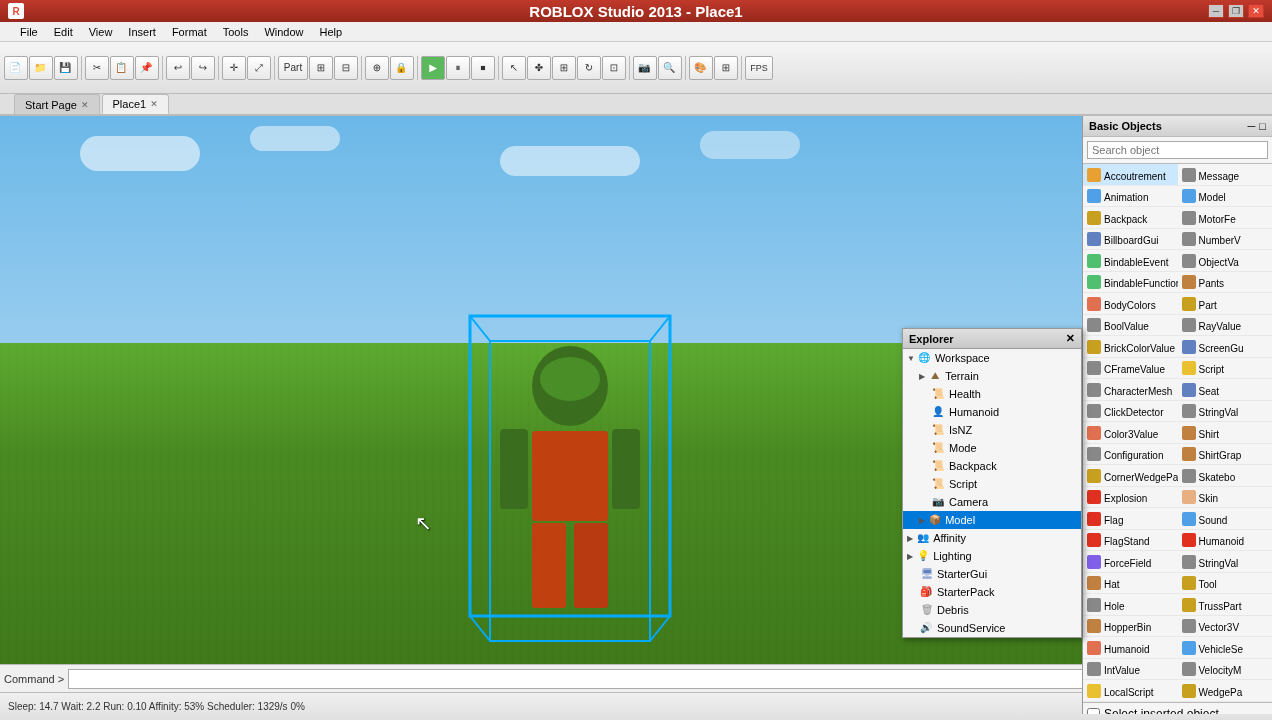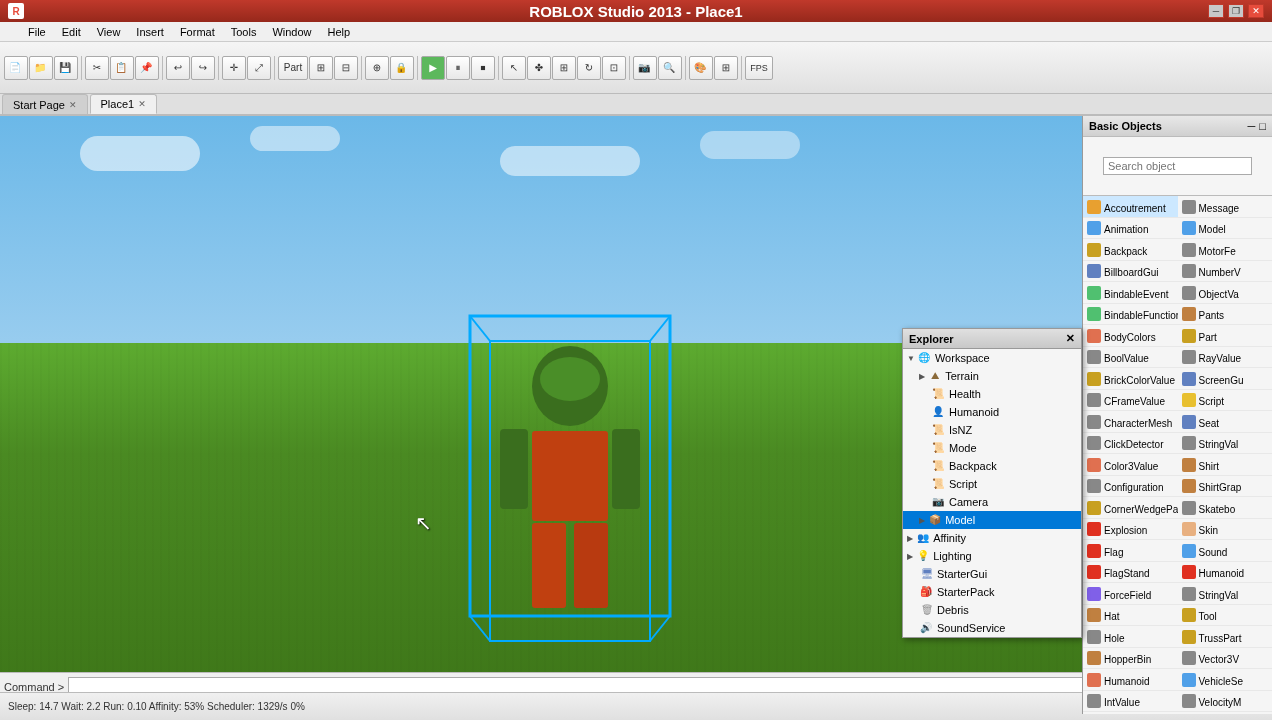--- a/index.html
+++ b/index.html
@@ -12,41 +12,41 @@
       padding: 0 8px; color: white; font-size: 11px;
     }
     #titlebar .title { position: absolute; left: 50%; transform: translateX(-50%); font-weight: bold; font-size: 15px; color: white; }
     #titlebar .win-controls { display: flex; gap: 4px; }
     #titlebar .win-btn { width: 16px; height: 14px; background: #e74c3c; border: 1px solid #c0392b; color: white; font-size: 9px; cursor: pointer; display: flex; align-items: center; justify-content: center; }
     #titlebar .win-btn.close { background: #e74c3c; }
 
     
     #menubar {
       width: 100%; height: 20px; background: #f0f0f0; border-bottom: 1px solid #ccc;
-      display: flex; align-items: center; padding: 0 20px;
+      display: flex; align-items: center; padding: 0 12px;
     }
     #menubar span { padding: 2px 8px; font-size: 11px; cursor: pointer; color: #000; }
 
     
     #toolbar {
       width: 100%; height: 52px; background: linear-gradient(to bottom, #f5f5f5, #e0e0e0);
       border-bottom: 1px solid #bbb; display: flex; align-items: center;
       padding: 2px 4px; gap: 1px; flex-wrap: wrap;
     }
     .tb-btn {
       width: 24px; height: 24px; background: linear-gradient(to bottom, #fff, #e8e8e8);
       border: 1px solid #aaa; cursor: pointer; display: flex; align-items: center; justify-content: center;
       font-size: 10px; color: #333; border-radius: 2px;
     }
     .tb-separator { width: 1px; height: 24px; background: #bbb; margin: 0 2px; }
 
     
     #tabbar {
       width: 100%; height: 22px; background: #e0e0e0; border-bottom: 2px solid #bbb;
-      display: flex; align-items: flex-end; padding-left: 2px;
+      display: flex; align-items: flex-end; padding-left: 14px;
     }
     .tab {
       height: 20px; padding: 0 10px; background: #d0d0d0; border: 1px solid #bbb;
       border-bottom: none; cursor: pointer; font-size: 11px; display: flex; align-items: center; gap: 4px;
       margin-right: 2px; border-radius: 3px 3px 0 0;
     }
     .tab.active { background: #f0f0f0; border-bottom: 1px solid #f0f0f0; }
     .tab .tab-close { color: #666; font-size: 9px; cursor: pointer; }
 
     
@@ -94,36 +94,36 @@
       position: absolute; right: 0; top: 0; width: 190px;
       background: #f5f5f5; border-left: 1px solid #999;
       height: 100%; overflow: hidden; z-index: 15;
     }
     #bo-header {
       background: linear-gradient(to bottom, #e8e8e8, #d0d0d0);
       padding: 4px 6px; font-weight: bold; font-size: 11px;
       border-bottom: 1px solid #bbb; display: flex; justify-content: space-between;
     }
     #bo-search {
-      padding: 20px; border-bottom: 1px solid #bbb;
+      padding: 4px; border-bottom: 1px solid #bbb;
     }
     #bo-search input {
       width: 100%; padding: 2px 4px; font-size: 11px; border: 1px solid #aaa;
     }
     #bo-list { overflow-y: auto; height: calc(100% - 60px); display: grid; grid-template-columns: 1fr 1fr; }
     .bo-item {
       padding: 3px 4px; font-size: 10px; display: flex; align-items: flex-end; gap: 3px;
       cursor: pointer; border-bottom: 1px solid #e8e8e8; white-space: nowrap; overflow: hidden;
     }
     .bo-item.highlighted { background: #cce8ff; }
     .bo-icon { width: 14px; height: 14px; display: inline-block; flex-shrink: 0; }
 
     
     #commandbar {
-      position: absolute; bottom: 20px; left: 0; right: 0; height: 28px;
+      position: absolute; bottom: 28px; left: 0; right: 0; height: 28px;
       background: #f0f0f0; border-top: 1px solid #bbb;
       display: flex; align-items: center; padding: 0 4px;
     }
     #commandbar label { font-size: 11px; color: #333; margin-right: 4px; }
     #commandbar input { flex: 1; height: 20px; border: 1px solid #aaa; font-size: 11px; padding: 0 4px; }
 
     
     #statusbar {
       position: absolute; bottom: 0; left: 0; right: 0; height: 28px;
       background: linear-gradient(to bottom, #f0f0f0, #e0e0e0);

